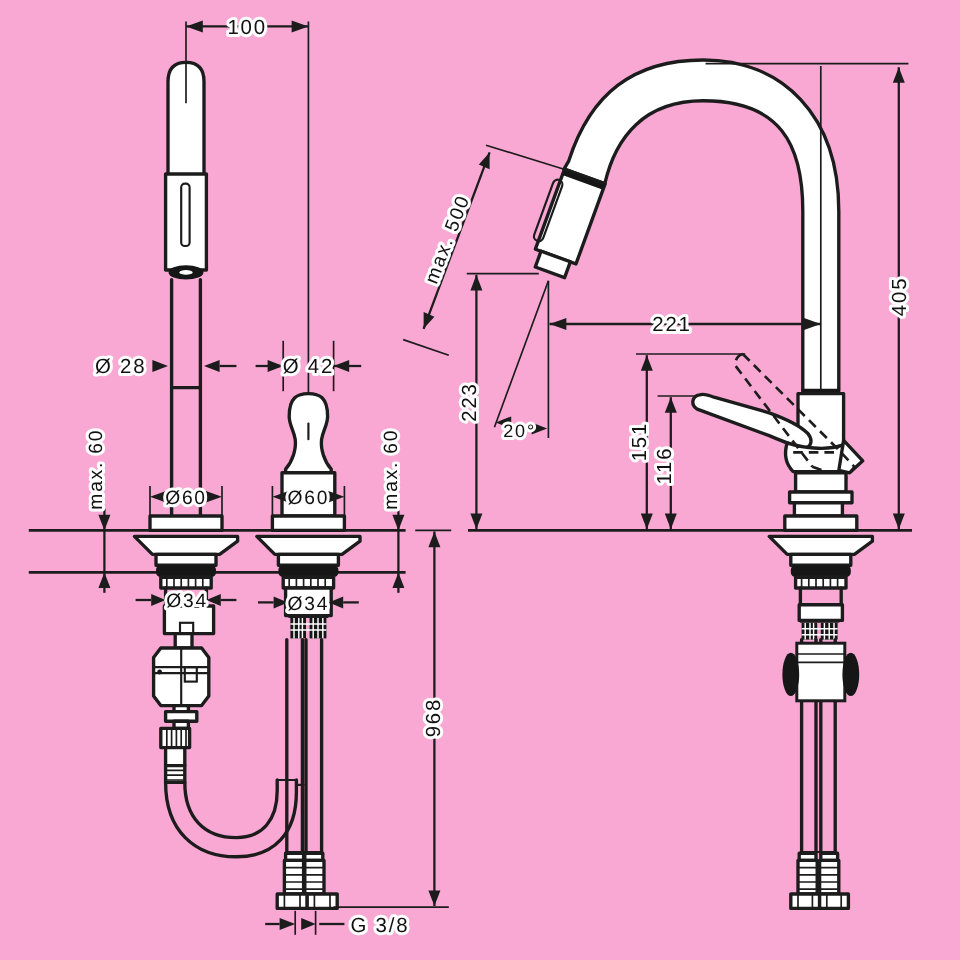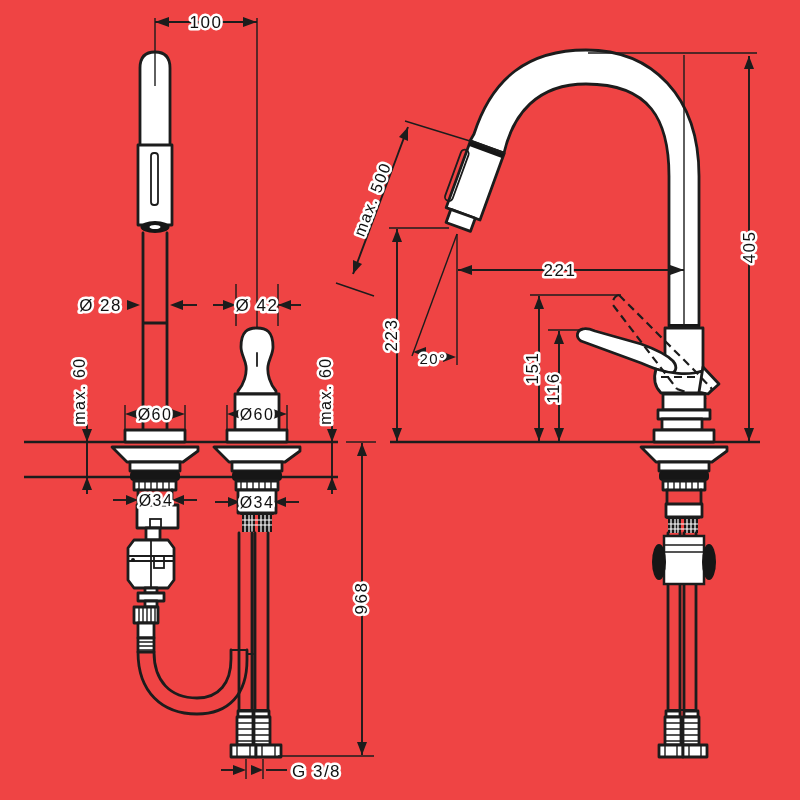--- a/index.html
+++ b/index.html
@@ -1,16 +1,16 @@
 <!DOCTYPE html>
 <html><head>
 <meta charset="utf-8">
 <style>
   html,body{margin:0;padding:0;background:#fff;}
-  .stage{width:800px;height:800px;position:relative;background:#ef4444;margin:0 auto;}
+  .stage{width:800px;height:800px;position:relative;background:#f9a8d4;margin:0 auto;}
   svg{display:block;}
   
   .obj{fill:#fff;stroke:#1c1c1c;stroke-width:2.8;stroke-linejoin:round;stroke-linecap:round;}
   .obj2{fill:none;stroke:#1c1c1c;stroke-width:2.8;stroke-linejoin:round;stroke-linecap:round;}
   .det{fill:none;stroke:#1c1c1c;stroke-width:1.8;stroke-linecap:round;}
   .det2{fill:none;stroke:#1c1c1c;stroke-width:1.4;}
   .dk{fill:#161616;stroke:none;}
   .wt{stroke:#fff;stroke-width:1.2;fill:none;}
   
   .dim{fill:none;stroke:#1c1c1c;stroke-width:1.9;}

